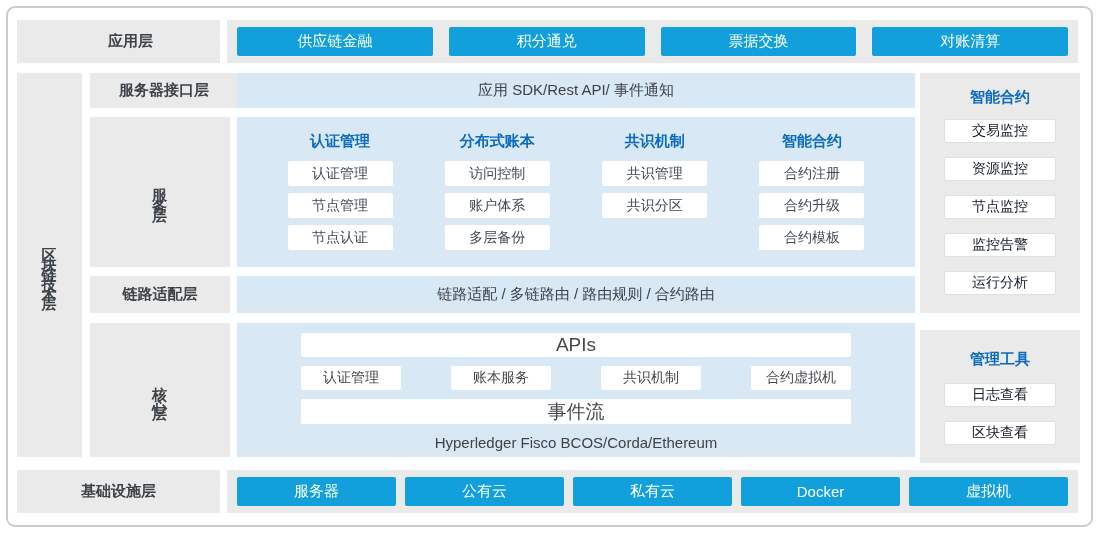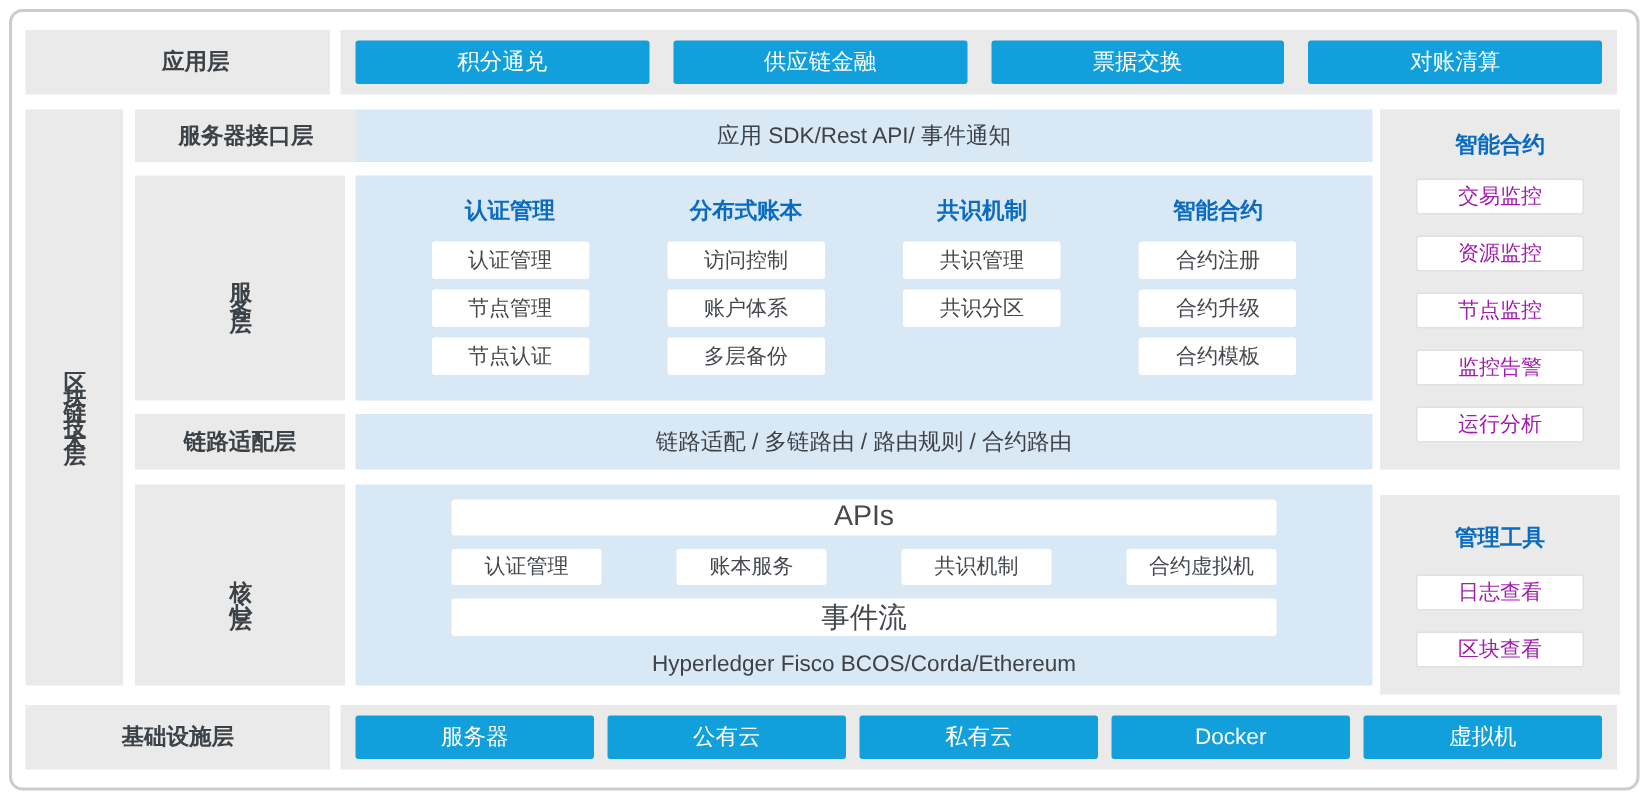--- a/index.html
+++ b/index.html
@@ -77,32 +77,32 @@
   
   .side-panel {
     background:#eaeaea; display:flex; flex-direction:column; align-items:center;
   }
   .side-header {
     font-size:15px; font-weight:bold; color:#0a6bc0; line-height:16px; text-align:center;
   }
   .side-box {
     width:112px; height:24px; background:#ffffff; border:1px solid #e0e0e0; border-radius:2px;
     display:flex; align-items:center; justify-content:center;
-    font-size:14px; color:#a21caf; margin-top:14px;
+    font-size:14px; color:#0f172a; margin-top:14px;
   }
 </style>
 </head>
 <body>
 
 <div class="abs card"></div>
 
 <div class="abs gray-label" style="left:17px; top:20px; width:203px; height:43px;padding-left:24px;">应用层</div>
 <div class="abs strip top" style="left:227px; top:20px; width:851px; height:43px;">
+  <div class="btn">供应链金融</div>
   <div class="btn">积分通兑</div>
-  <div class="btn">供应链金融</div>
   <div class="btn">票据交换</div>
   <div class="btn">对账清算</div>
 </div>
 
 <div class="abs vlabel" style="left:17px; top:73px; width:65px; height:384px;">
   <span class="vtext">区块链技术层</span>
 </div>
 
 <div class="abs gray-label" style="left:90px; top:73px; width:148px; height:35px;">服务器接口层</div>
 <div class="abs vlabel" style="left:90px; top:117px; width:140px; height:150px;">

